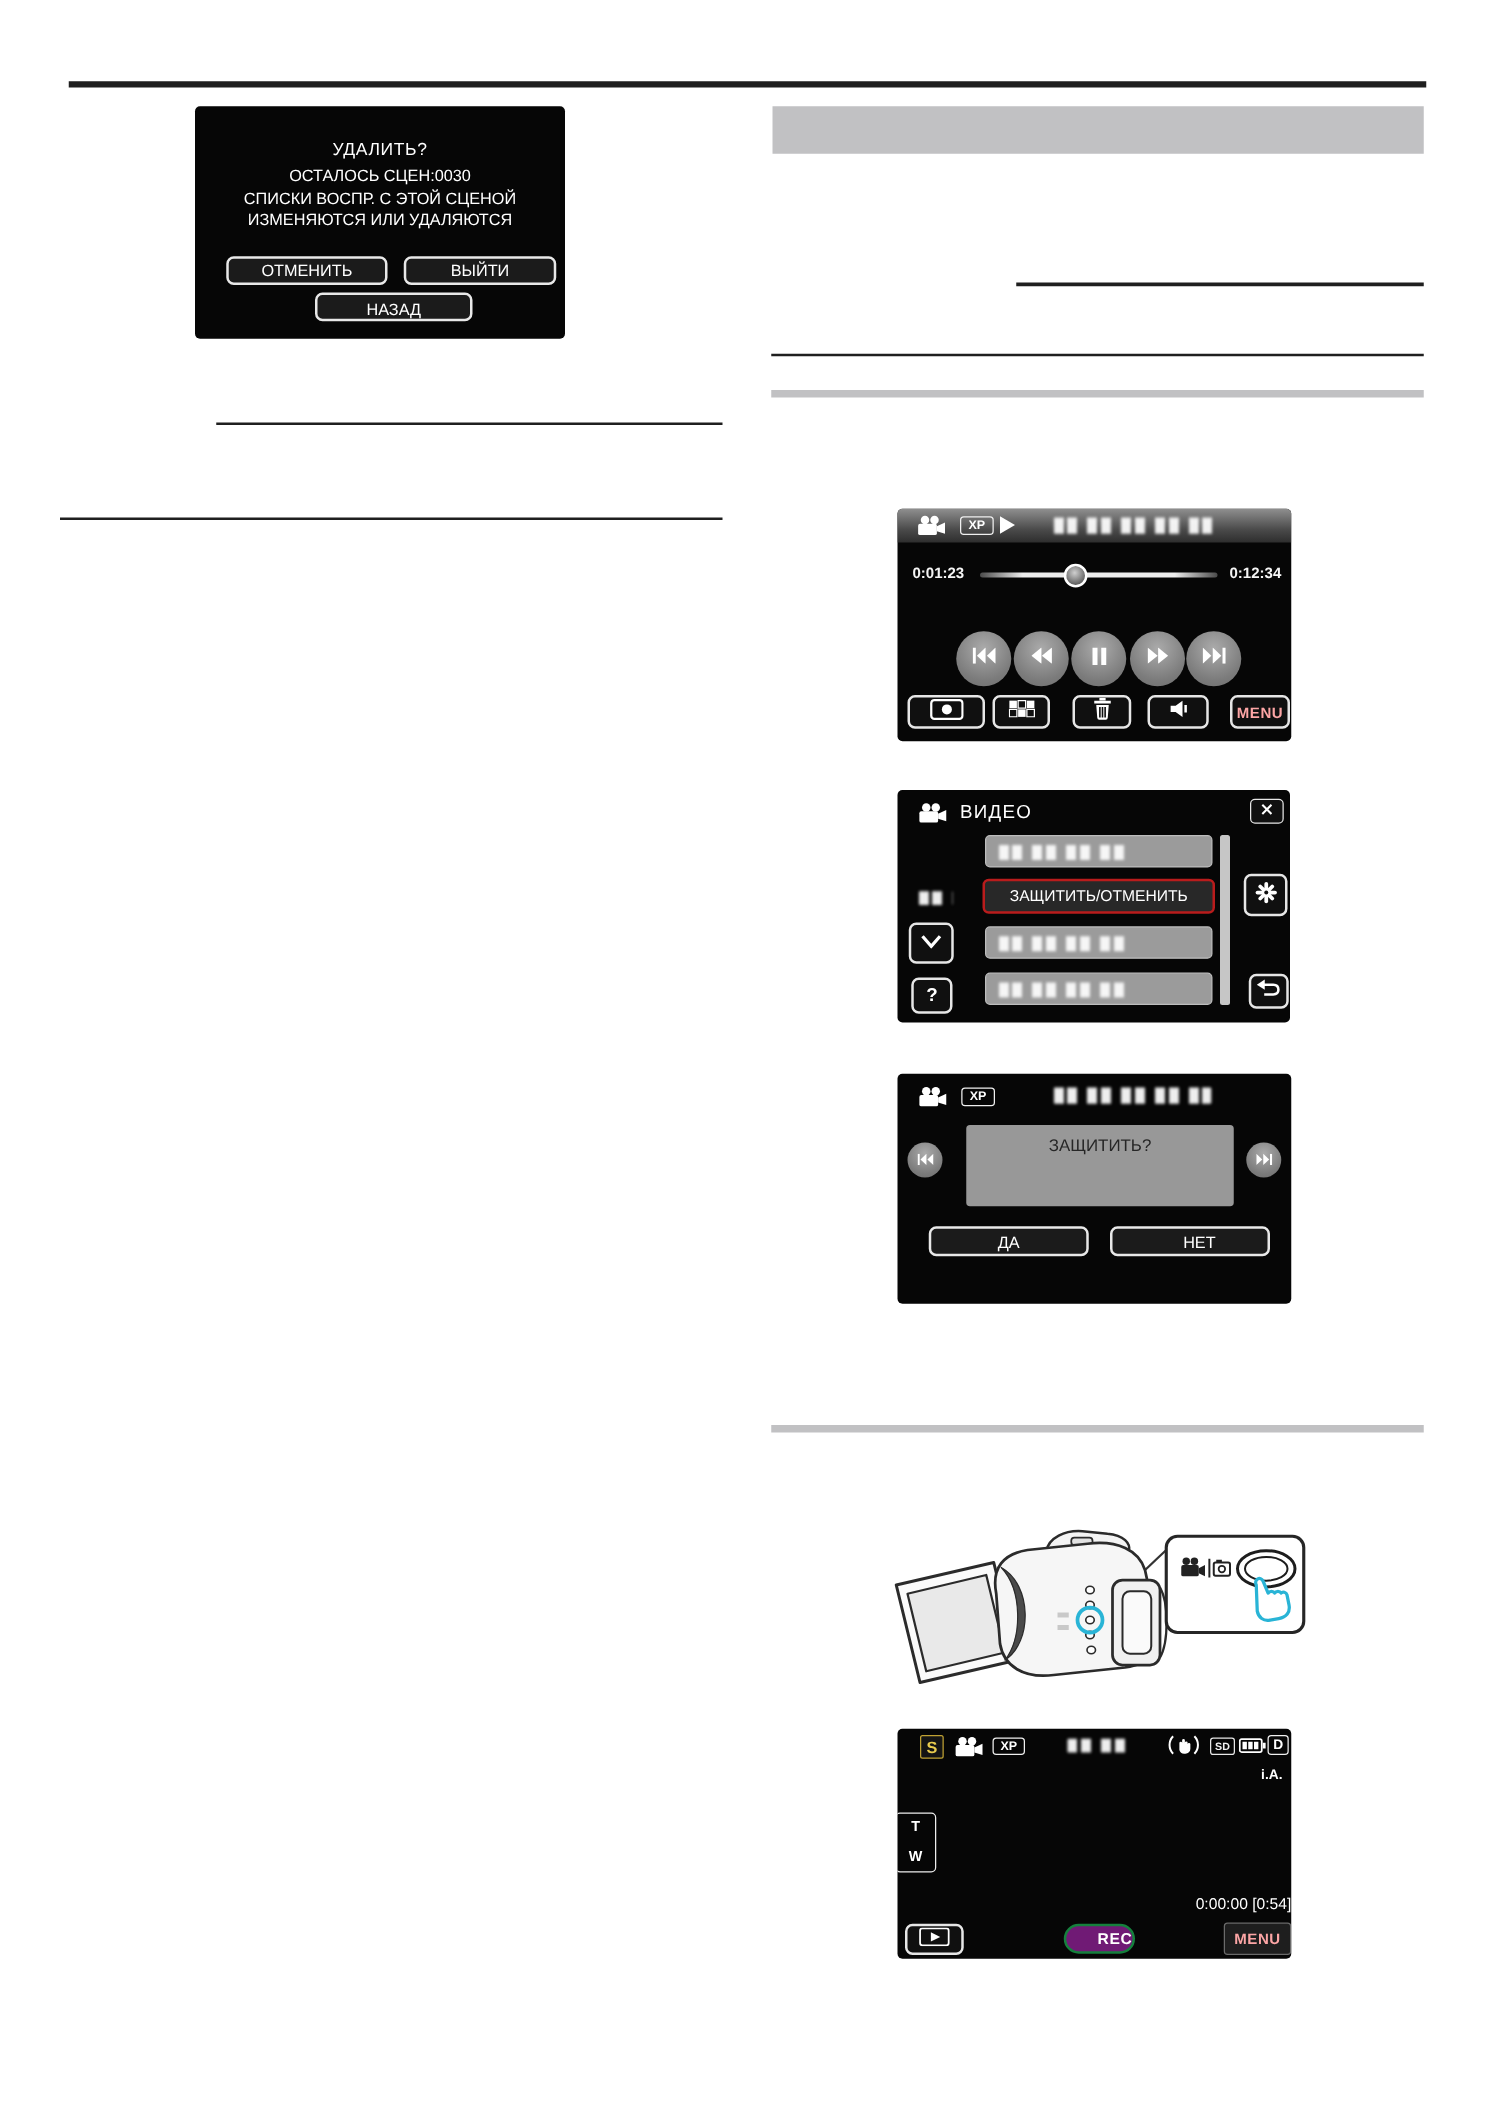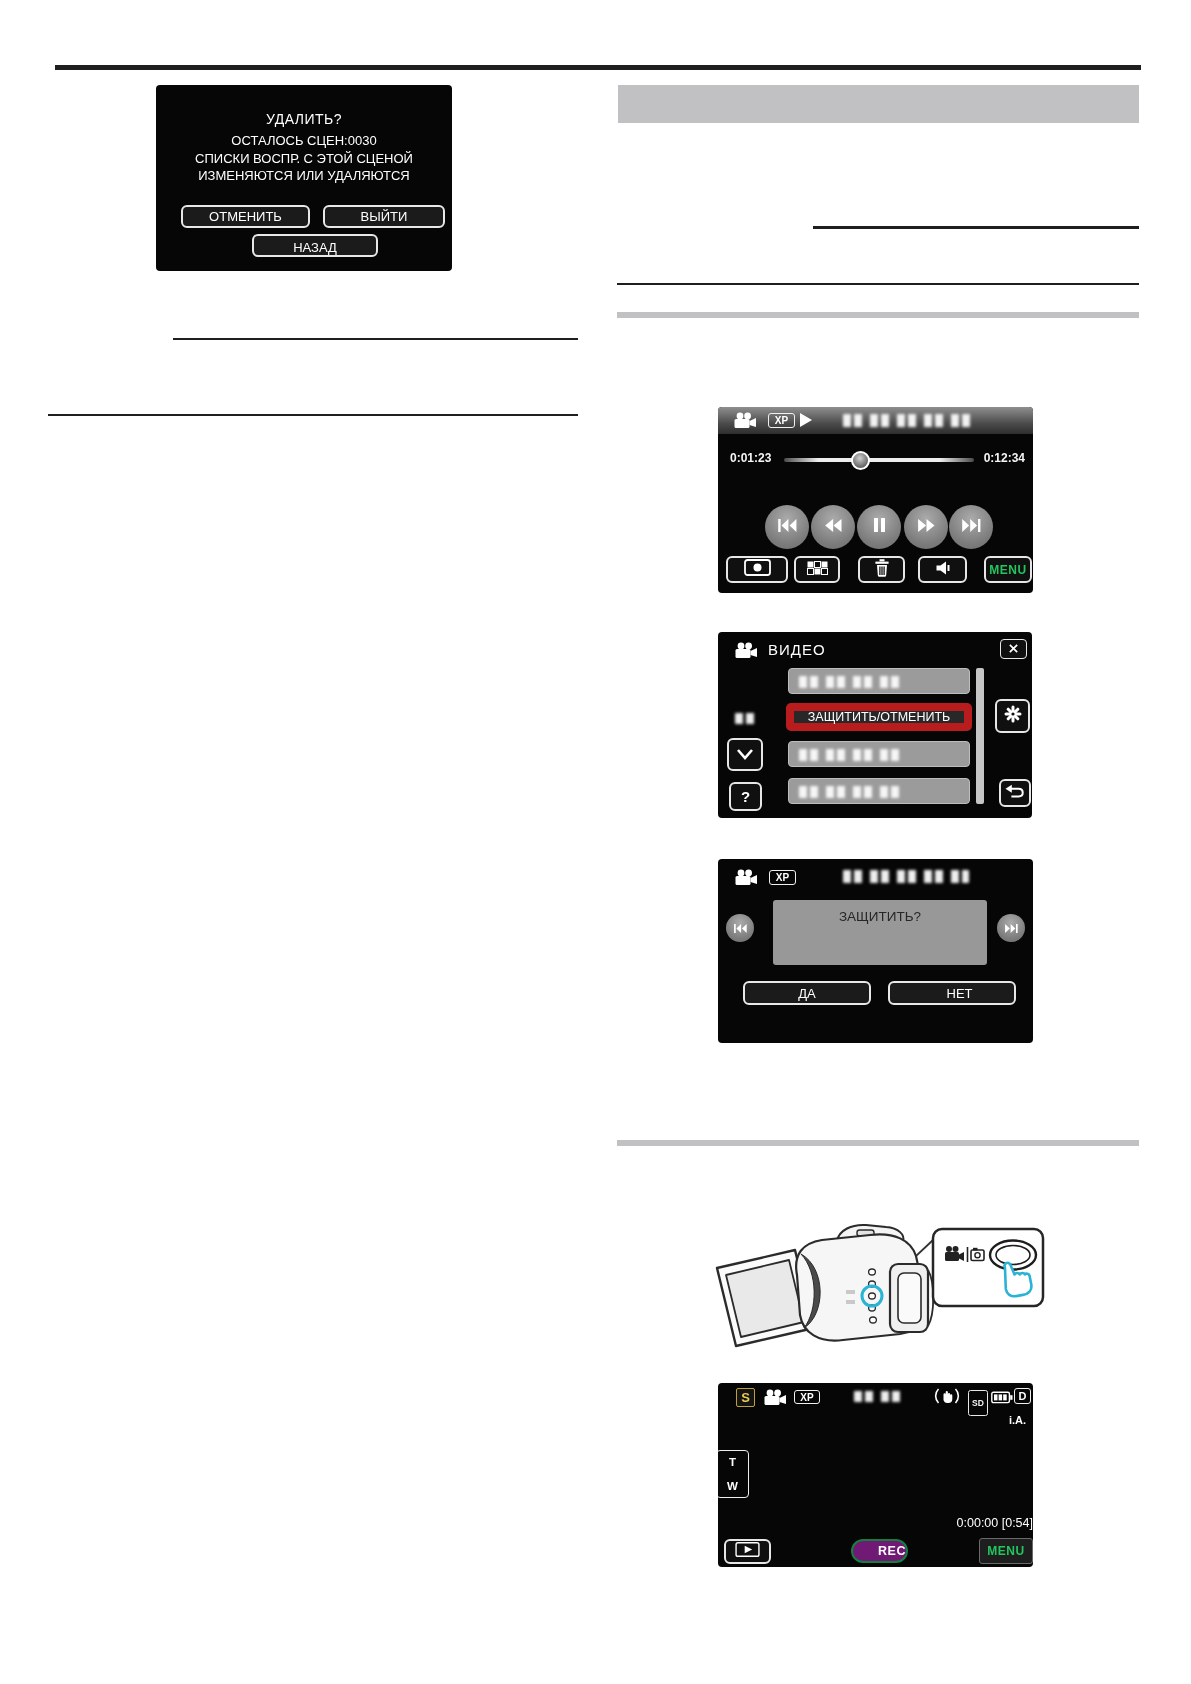--- a/index.html
+++ b/index.html
@@ -30,27 +30,27 @@
   .dlg-msg{position:absolute;left:0;right:0;top:47px;text-align:center;font-size:13px;line-height:17.5px;}
 
   
   .pb-topbar{position:absolute;left:0;top:0;right:0;height:27px;
     background:linear-gradient(180deg,#8f8f8f,#4a4a4a 62%,#2e2e2e);}
   .time-label{position:absolute;font-size:12px;font-weight:bold;color:#f5f5f5;}
   .slider-track{position:absolute;height:4px;border-radius:2px;
     background:linear-gradient(90deg,#4a4a4a,#ededed 18%,#ededed 82%,#4a4a4a);}
   .slider-knob{position:absolute;width:15px;height:15px;border-radius:50%;top:-7px;
     background:radial-gradient(circle at 45% 35%,#cfcfcf,#5e5e5e 75%);border:2.5px solid #fff;}
-  .menu-text{color:#22c55e;font-weight:bold;font-size:12px;letter-spacing:.5px;}
+  .menu-text{color:#fca5a5;font-weight:bold;font-size:12px;letter-spacing:.5px;}
 
   
   .vm-row{position:absolute;left:70px;width:182px;height:26px;border-radius:4px;
     background:#9b9b9b;border:1px solid #bdbdbd;box-sizing:border-box;}
   .vm-row-selected{position:absolute;left:68px;width:186px;height:28px;border-radius:5px;
-    background:#282828;border:8px solid #b91c1c;box-sizing:border-box;
+    background:#282828;border:2px solid #b91c1c;box-sizing:border-box;
     display:flex;align-items:center;justify-content:center;font-size:12.5px;color:#fff;white-space:nowrap;}
   .vm-scrollbar{position:absolute;left:258px;top:36px;width:8px;height:136px;background:#c6c6c6;border-radius:2px;}
 
   
   .pr-panel{position:absolute;left:55px;top:41px;width:214px;height:65px;background:#989898;border-radius:3px;
     display:flex;justify-content:center;}
   .pr-panel span{margin-top:9px;font-size:13.5px;color:#262626;}
 
   
   .s-badge{position:absolute;left:18px;top:5px;width:19px;height:19px;background:#141414;
@@ -373,21 +373,21 @@
       <span>XP</span>
     </div>
     <div class="blocks" style="left:136px;top:8px;width:52px;height:11px;"></div>
     <span class="abs" style="left:216px;top:5px;">
       <svg width="26" height="16" viewBox="0 0 26 16">
           <path d="M4.5,1 A10,10 0 0 0 4.5,15" fill="none" stroke="#fff" stroke-width="1.6"></path>
           <path d="M21.5,1 A10,10 0 0 1 21.5,15" fill="none" stroke="#fff" stroke-width="1.6"></path>
           <path d="M9.5,12 V6.4 a1.1,1.1 0 0 1 2.2,0 V4.2 a1.1,1.1 0 0 1 2.2,0 v2 a1.1,1.1 0 0 1 2.2,0 v1.2 a1.1,1.1 0 0 1 2.2,0 V11 a4,4 0 0 1 -4,4 h-1 a4,4 0 0 1 -3.8,-3 z" fill="#fff"></path>
         </svg>
     </span>
-    <div class="sd-tag" style="left:250px;top:7px;width:20px;height:26px;">
+    <div class="sd-tag" style="left:250px;top:7px;width:20px;height:14px;">
       <span>SD</span>
     </div>
     <span class="abs" style="left:273px;top:7px;">
       <svg width="22" height="13" viewBox="0 0 22 13">
           <rect x="0.8" y="1.2" width="17.6" height="10.4" rx="1.5" fill="none" stroke="#fff" stroke-width="1.4"></rect>
           <rect x="19.2" y="4.2" width="2.3" height="4.6" fill="#fff"></rect>
           <rect x="3" y="3.4" width="3.5" height="6" fill="#fff"></rect>
           <rect x="7.6" y="3.4" width="3.5" height="6" fill="#fff"></rect>
           <rect x="12.2" y="3.4" width="3.5" height="6" fill="#fff"></rect>
         </svg>

